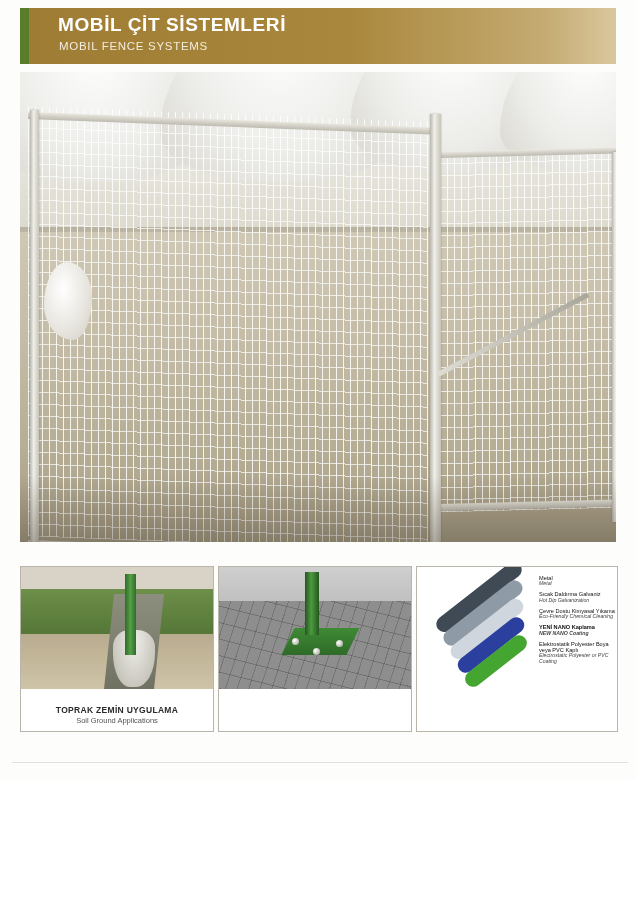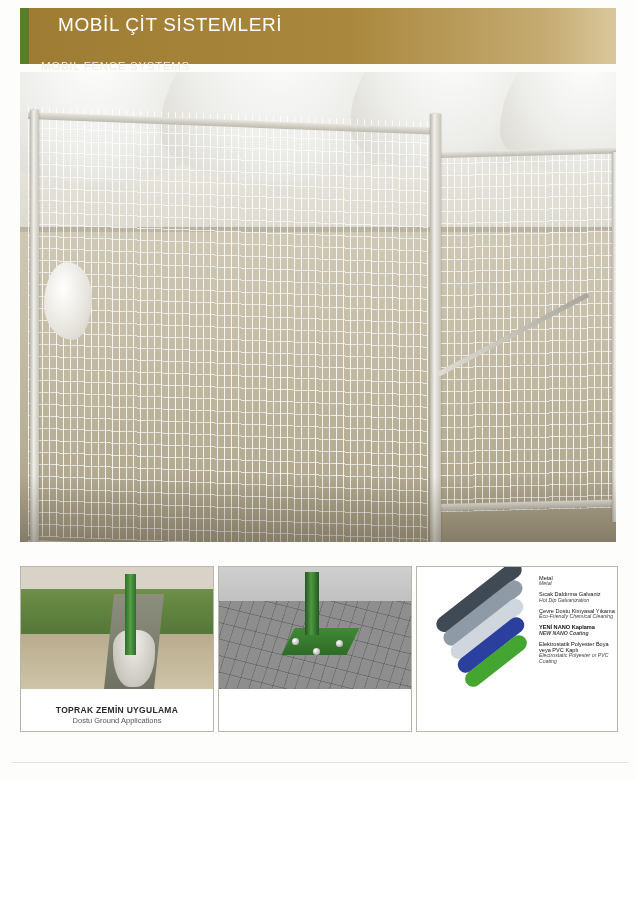--- a/index.html
+++ b/index.html
@@ -38,31 +38,30 @@
     width: 9px;
     height: 56px;
     background: #5a7d2a;
   }
   .header-title {
     position: absolute;
     left: 58px;
     top: 14px;
     color: #ffffff;
     font-size: 19px;
-    font-weight: normal;
+    font-weight: bold;
     letter-spacing: 0.6px;
   }
   .header-subtitle {
     position: absolute;
-    left: 41px;
+    left: 59px;
     top: 40px;
     color: #f3ece0;
     font-size: 11.5px;
     letter-spacing: 0.7px;
-    margin-top: 20px;
   }
 
   
   .photo-main {
     position: absolute;
     left: 20px;
     top: 72px;
     width: 596px;
     height: 470px;
     overflow: hidden;
@@ -283,21 +282,21 @@
       <div class="panel-img">
         <div class="pa-sky"></div>
         <div class="pa-grass"></div>
         <div class="pa-soil"></div>
         <div class="pa-cut"></div>
         <div class="pa-concrete"></div>
         <div class="pa-post"></div>
       </div>
       <div class="panel-caption">
         <span class="cap-tr">TOPRAK ZEMİN UYGULAMA</span>
-        <span class="cap-en">Dostu Ground Applications</span>
+        <span class="cap-en">Soil Ground Applications</span>
       </div>
     </div>
 
     <div class="panel p-b">
       <div class="panel-img">
         <div class="pb-bg"></div>
         <div class="pb-pave"></div>
         <div class="pb-base"></div>
         <div class="pb-post"></div>
         <div class="pb-bolt b1"></div>

